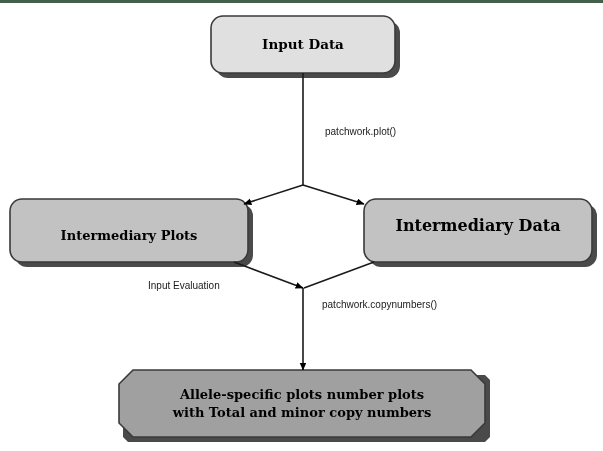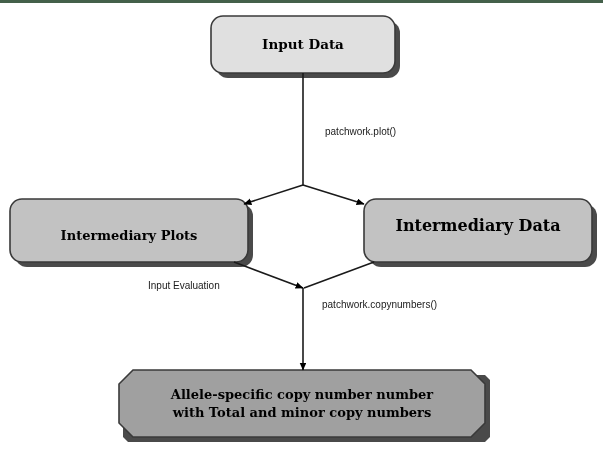--- a/index.html
+++ b/index.html
@@ -116,21 +116,21 @@
 
     <path d="M303,288 L303,370" fill="none" stroke="#1a1a1a" stroke-width="1.6" marker-end="url(#arrowhead)"></path>
   </svg>
 
   <div class="node-label" id="label-input-data">Input Data</div>
 
   <div class="node-label" id="label-interm-plots">Intermediary Plots</div>
 
   <div class="node-label" id="label-interm-data">Intermediary Data</div>
 
-  <div class="node-label" id="label-output">Allele-specific copy number number
+  <div class="node-label" id="label-output">Allele-specific plots number plots
 with Total and minor copy numbers</div>
 
   <div class="edge-label" id="edge-label-plot">patchwork.plot()</div>
 
   <div class="edge-label" id="edge-label-eval">Input Evaluation</div>
 
   <div class="edge-label" id="edge-label-copynumbers">patchwork.copynumbers()</div>
 
 </div>
 

